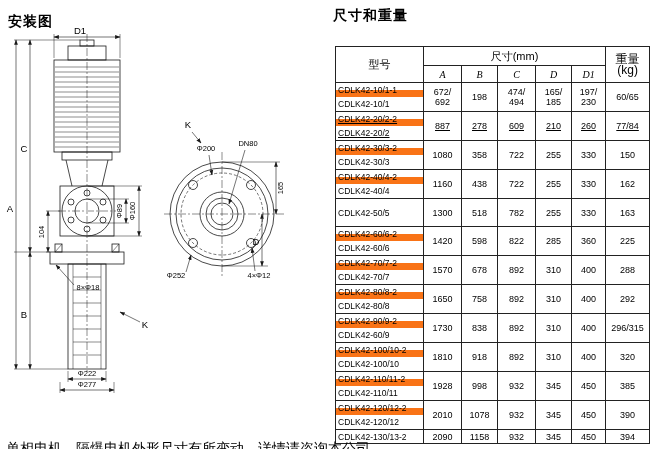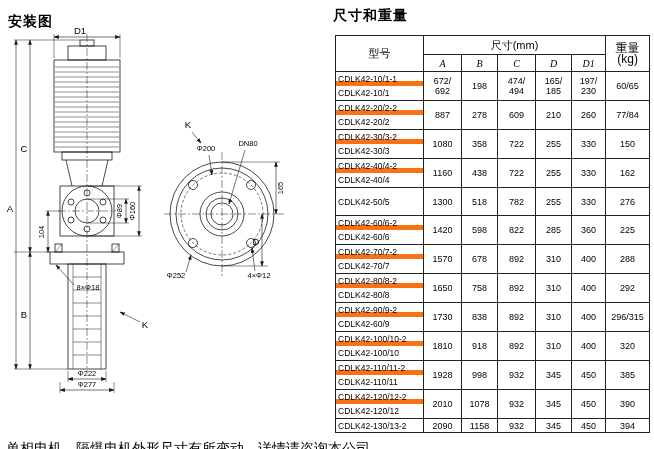--- a/index.html
+++ b/index.html
@@ -6,31 +6,31 @@
   html,body{background:#fff}
   body{width:654px;height:449px;position:relative;overflow:hidden;
        font-family:"Liberation Sans",sans-serif;color:#000}
   .panel-title{font-size:14px;font-weight:bold;letter-spacing:1px}
   #left-title{position:absolute;left:8px;top:13px}
   #right-title{position:absolute;left:333px;top:7px}
   #drawing{position:absolute;left:2px;top:24px}
   #drawing text{fill:#000;stroke:none;font-family:"Liberation Sans",sans-serif;font-size:8px}
   #drawing .lbl-lg{font-size:9.5px}
   #drawing .lbl-sm{font-size:7.5px}
-  #table-wrap{position:absolute;left:335px;top:35px}
+  #table-wrap{position:absolute;left:335px;top:46px}
   table{border-collapse:collapse;table-layout:fixed;width:314px;font-size:9px;color:#000}
   th,td{border:1px solid #222;text-align:center;vertical-align:middle;padding:0;font-weight:normal}
   thead tr.h1{height:19px}
   thead tr.h2{height:17px}
   .th-model,.th-dims{font-size:11px}
   .th-weight{font-size:12px;line-height:11px}
   .th-letter{font-size:10px;font-style:italic;font-family:"Liberation Serif",serif}
   td.model-cell{text-align:left;font-size:8.5px;white-space:nowrap}
   .model-line{height:14px;line-height:14px;padding-left:2px}
-  .model-line.divided{border-bottom:5px solid #f97316}
+  .model-line.divided{border-bottom:7px solid #f97316}
   .model-single{padding-left:2px}
   td.val-cell{white-space:pre-line;line-height:10px}
   #footnote{position:absolute;left:6px;top:440px;font-size:14px}
 </style>
 </head>
 <body>
 
 <div class="panel-title" id="left-title">安装图</div>
 <div class="panel-title" id="right-title">尺寸和重量</div>
 
@@ -227,21 +227,21 @@
 692</td>
           <td class="val-cell">198</td>
           <td class="val-cell">474/
 494</td>
           <td class="val-cell">165/
 185</td>
           <td class="val-cell">197/
 230</td>
           <td class="val-cell">60/65</td>
         </tr>
-        <tr style="height: 28px;">
+        <tr style="height: 28px; text-decoration: underline;">
           <td class="model-cell">
             <div class="model-line divided">CDLK42-20/2-2</div>
             <div class="model-line">CDLK42-20/2</div>
           </td>
           <td class="val-cell">887</td>
           <td class="val-cell">278</td>
           <td class="val-cell">609</td>
           <td class="val-cell">210</td>
           <td class="val-cell">260</td>
           <td class="val-cell">77/84</td>
@@ -270,21 +270,21 @@
           <td class="val-cell">330</td>
           <td class="val-cell">162</td>
         </tr>
         <tr style="height: 28px;">
           <td class="model-cell model-single">CDLK42-50/5</td>
           <td class="val-cell">1300</td>
           <td class="val-cell">518</td>
           <td class="val-cell">782</td>
           <td class="val-cell">255</td>
           <td class="val-cell">330</td>
-          <td class="val-cell">276</td>
+          <td class="val-cell">163</td>
         </tr>
         <tr style="height: 28px;">
           <td class="model-cell">
             <div class="model-line divided">CDLK42-60/6-2</div>
             <div class="model-line">CDLK42-60/6</div>
           </td>
           <td class="val-cell">1420</td>
           <td class="val-cell">598</td>
           <td class="val-cell">822</td>
           <td class="val-cell">285</td>

